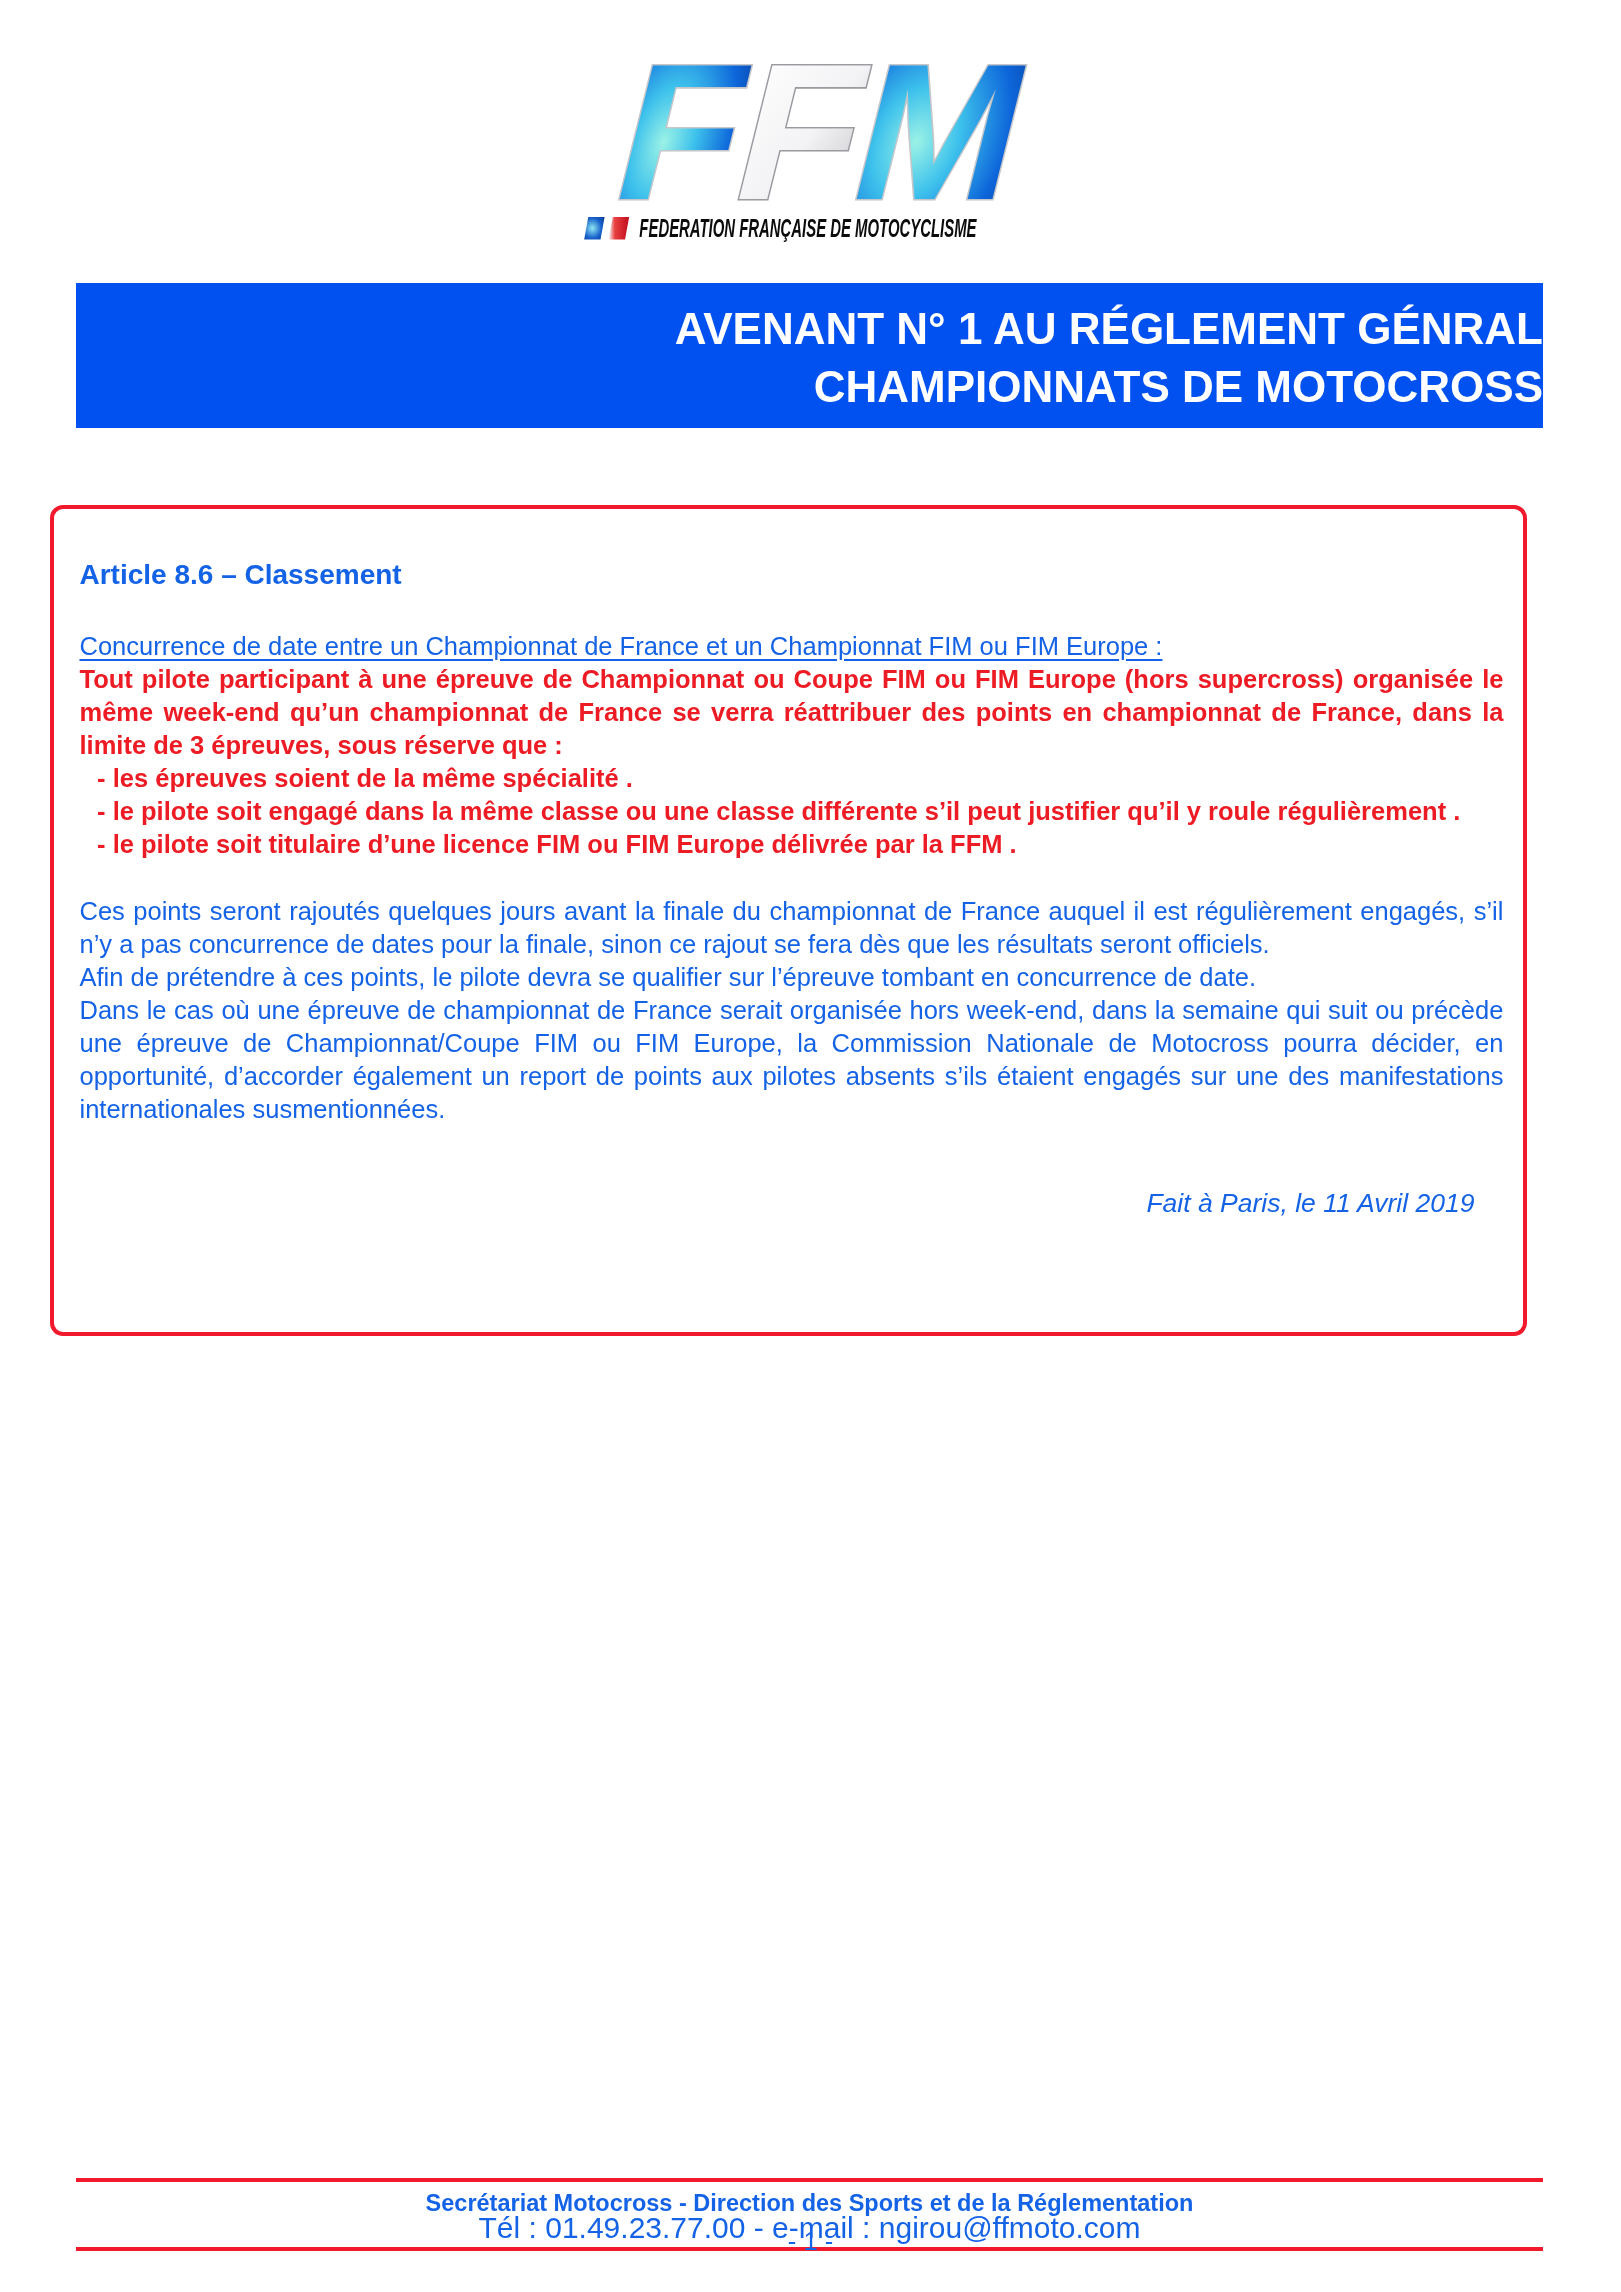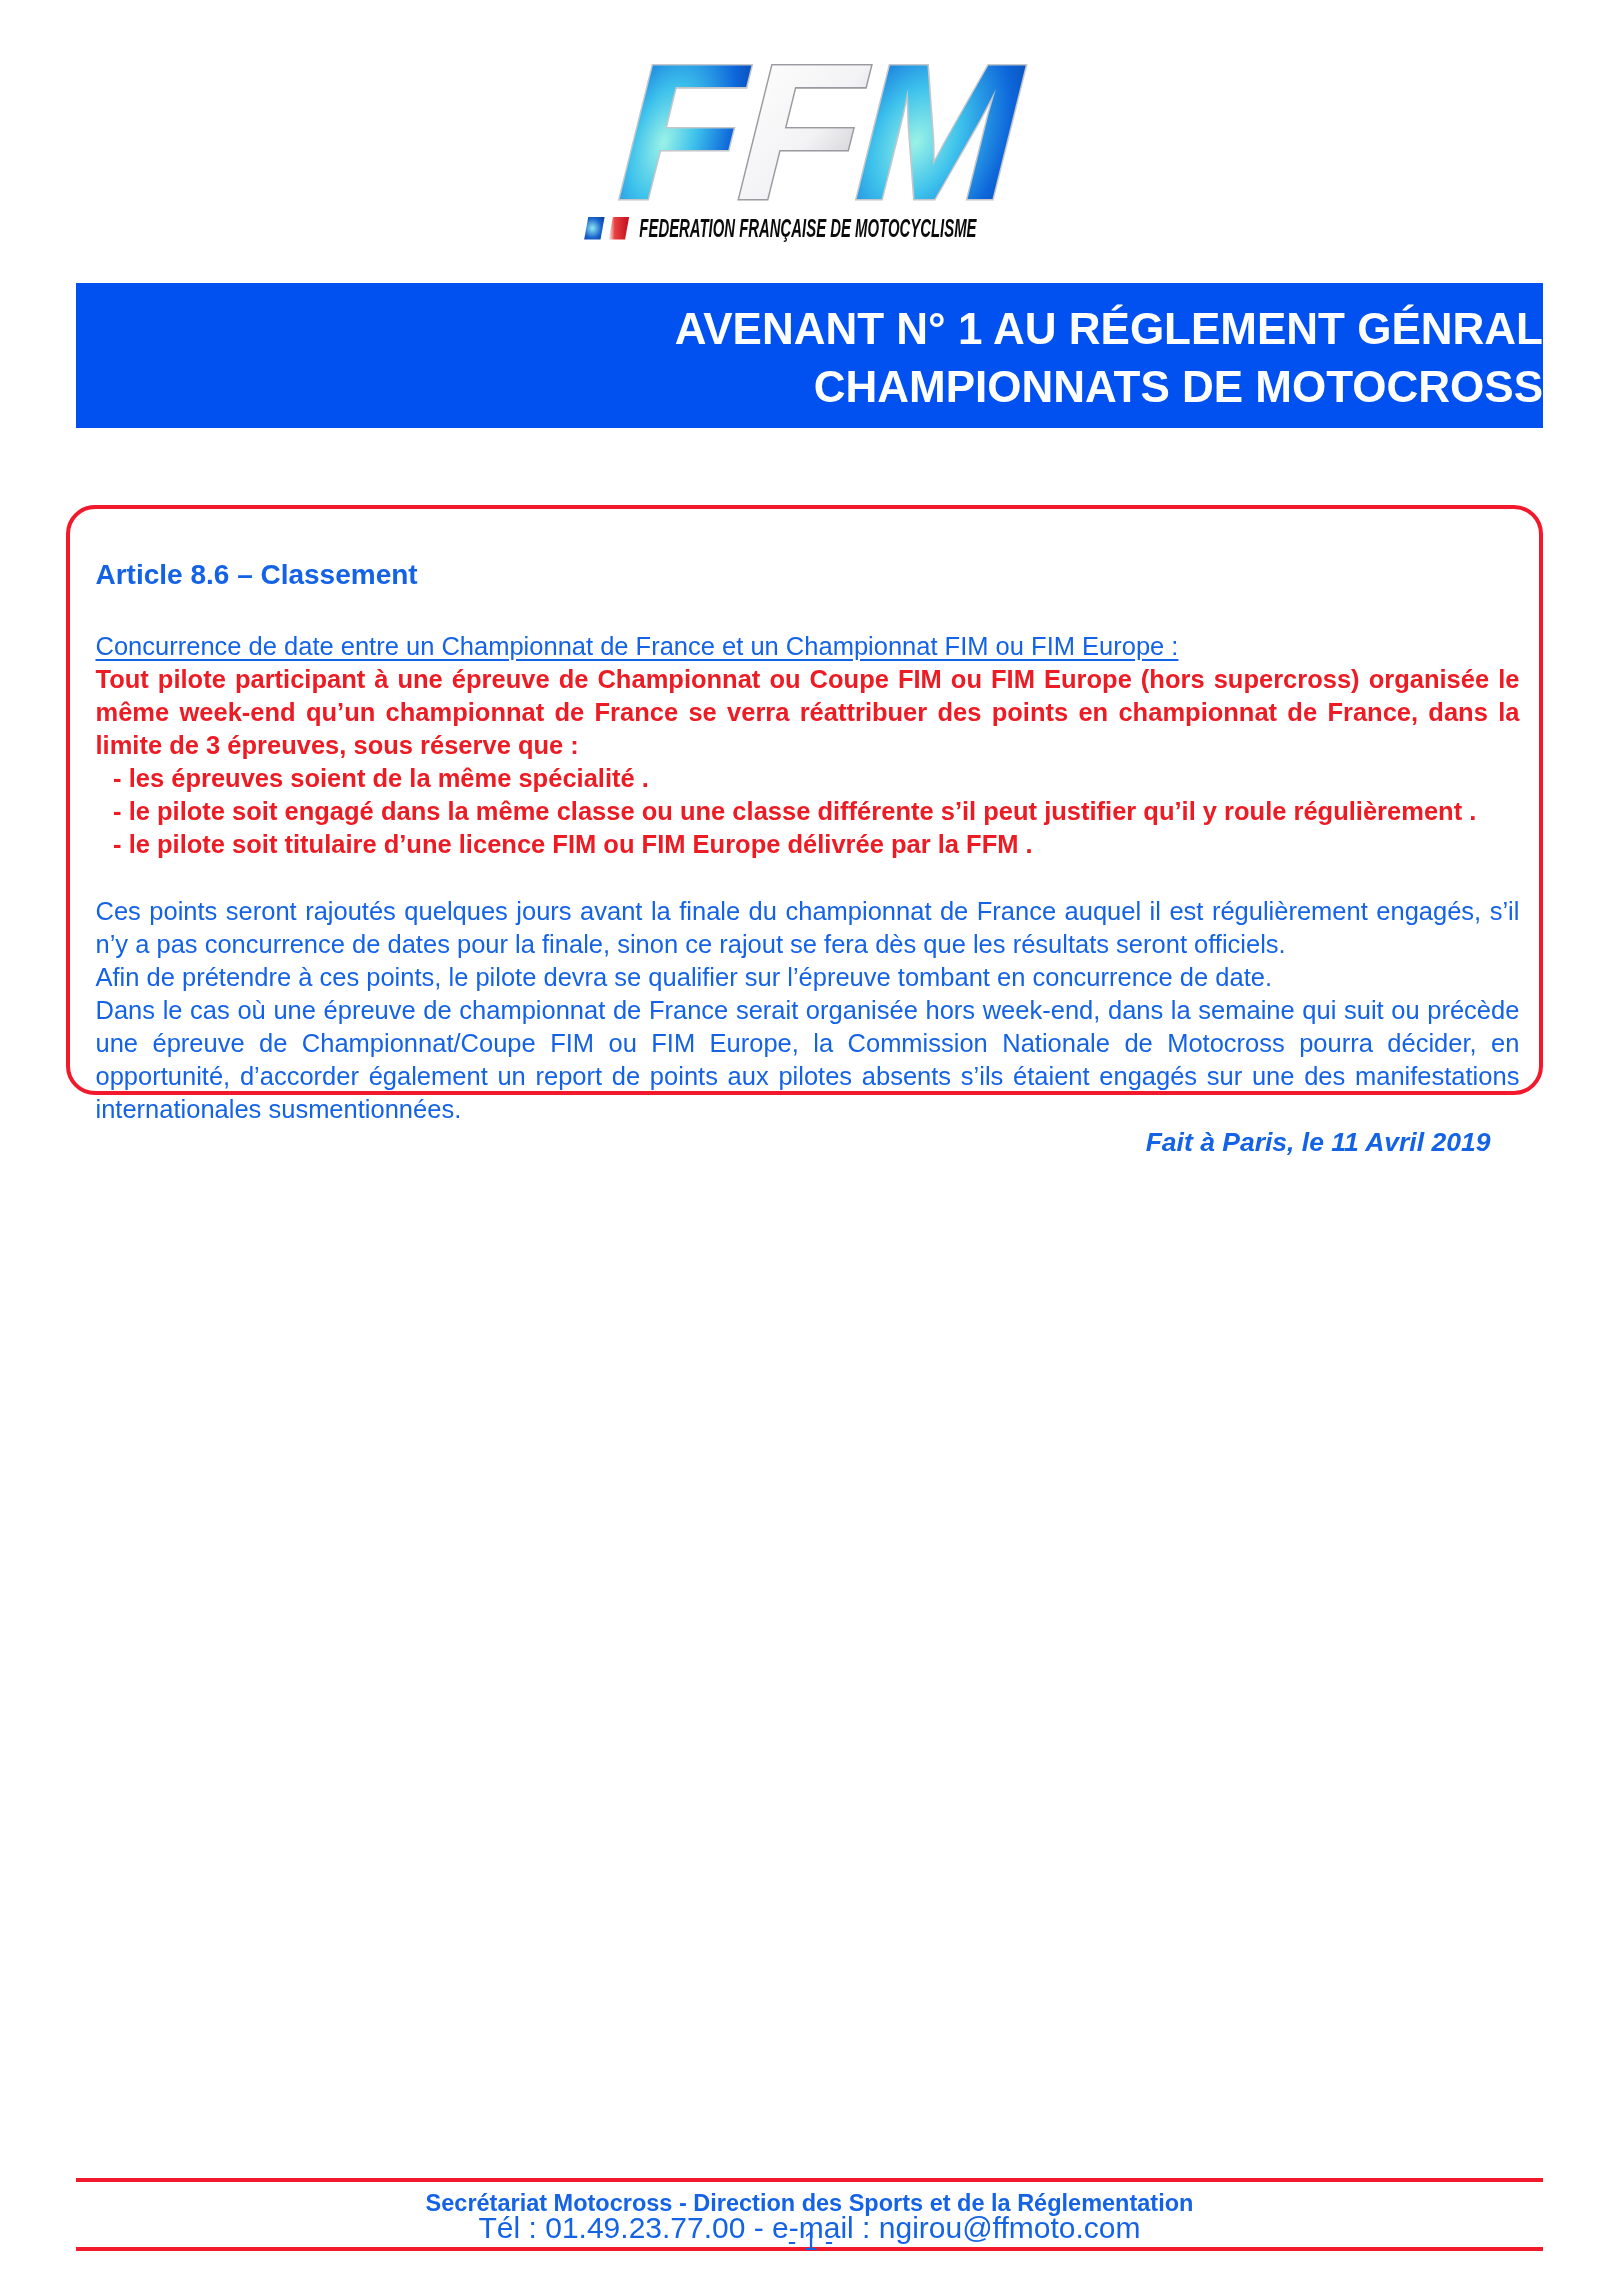--- a/index.html
+++ b/index.html
@@ -22,40 +22,40 @@
   
   .banner{
     position:absolute;top:283px;left:76px;width:1467px;height:145px;
     background:var(--banner-blue);
     color:#ffffff;text-align:right;
     font-weight:bold;font-size:44px;line-height:58px;
     padding-top:16.7px;letter-spacing:0px;
   }
   
   .article-box{
-    position:absolute;top:505px;left:66px;width:1477px;height:590px;
-    border:4.9px solid var(--line-red);border-radius:29px;
+    position:absolute;top:505px;left:50px;width:1477px;height:831px;
+    border:4.9px solid var(--line-red);border-radius:13px;
     padding:49px 19.6px 0 25.5px;
     font-size:25.5px;line-height:33px;color:var(--text-blue);
   }
   .article-heading{
     font-weight:bold;font-size:28px;color:var(--text-blue);
     margin-bottom:39px;
   }
   .subject-line{
     color:var(--text-blue);text-decoration:underline;text-underline-offset:3.9px;
   }
   .red-block{color:var(--text-red);font-weight:bold;text-align:justify;}
   .red-list{list-style:none;}
   .red-list li{padding-left:17.6px;color:var(--text-red);font-weight:bold;}
   .blue-block{margin-top:34px;color:var(--text-blue);}
   .blue-block p{text-align:justify;}
   .date-line{
-    text-align:right;padding-right:29px;
-    font-style:italic;font-size:26.5px;color:var(--text-blue);font-weight:bold;
+    margin-top:61px;text-align:right;padding-right:29px;
+    font-style:italic;font-size:26.5px;color:var(--text-blue);
   }
   
   .footer{
     position:absolute;top:2149px;left:76px;width:1467px;
     border-top:4.9px solid var(--line-red);
     border-bottom:4.9px solid var(--line-red);
     text-align:center;color:var(--text-blue);
     padding:7.8px 0 5.9px 0;
     margin-top:29px;
   }

